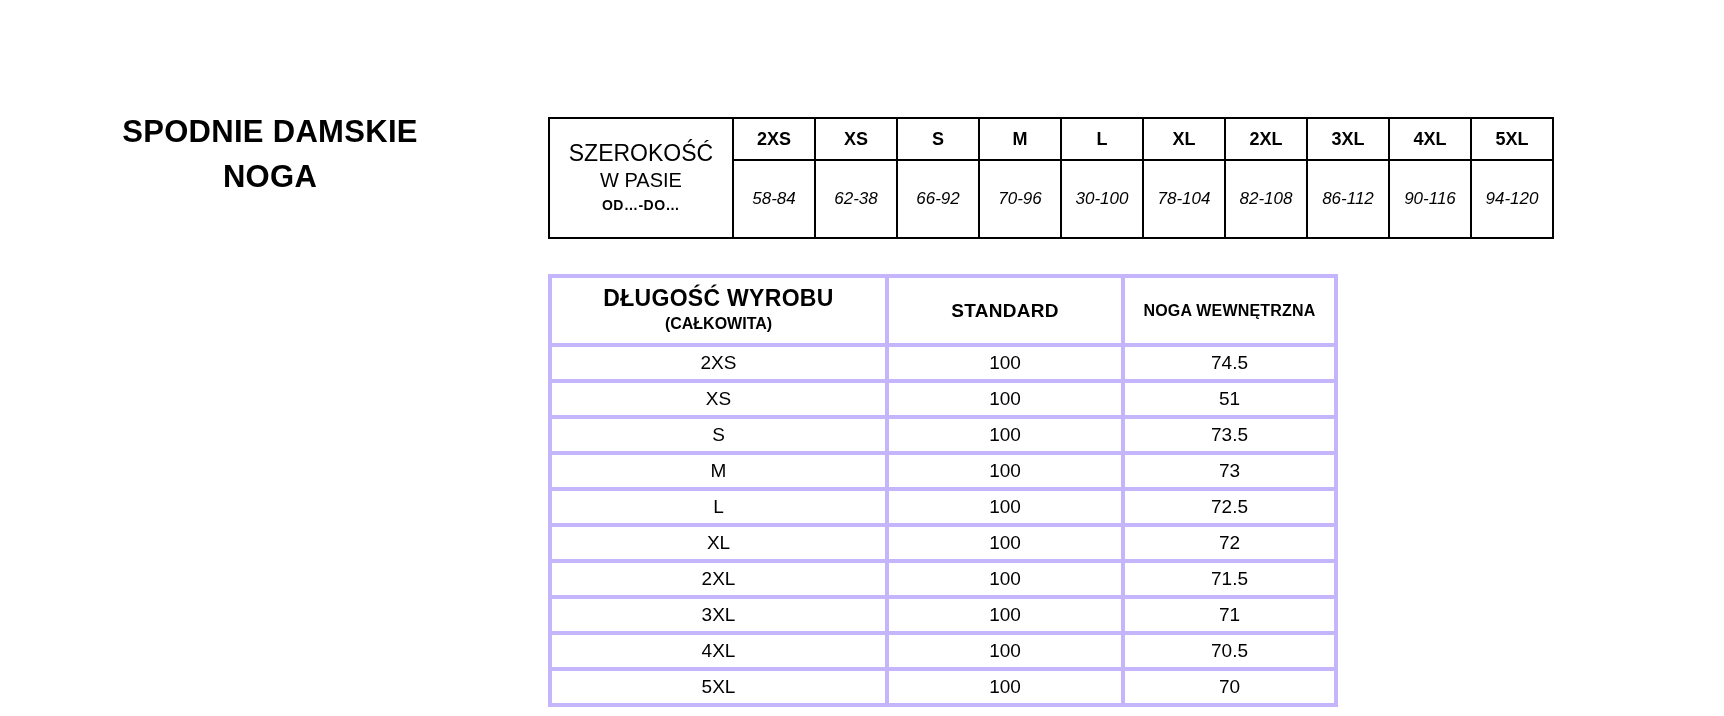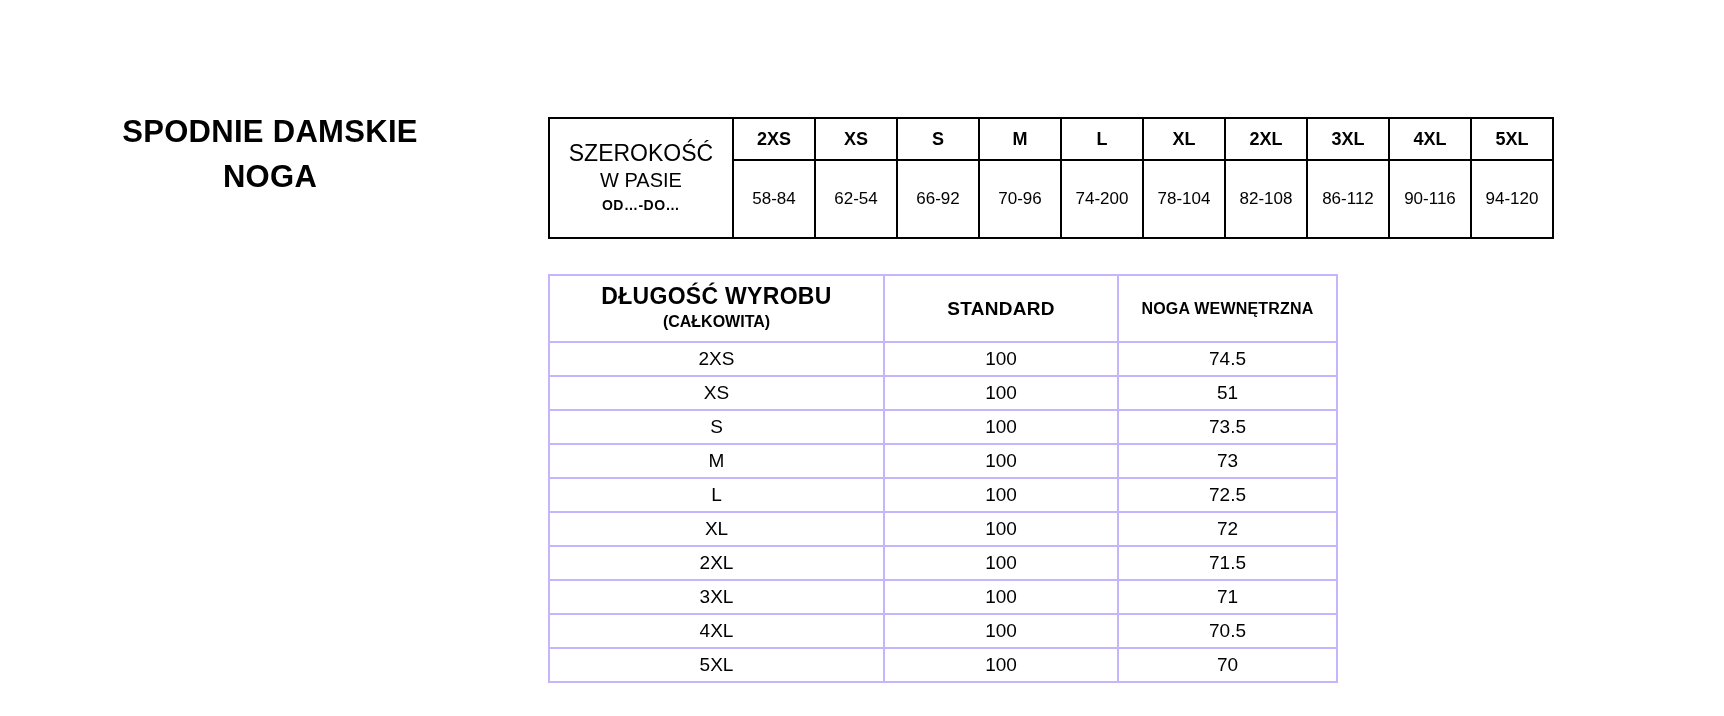--- a/index.html
+++ b/index.html
@@ -110,32 +110,33 @@
   }
   #waist-table .size-head {
     width: 78px;
     height: 38px;
     font-size: 18px;
     font-weight: bold;
   }
   #waist-table .size-val {
     height: 74px;
     font-size: 17px;
+    font-style: italic;
   }
 
   #length-table {
     position: absolute;
     left: 548px;
     top: 274px;
     border-collapse: collapse;
     table-layout: fixed;
     width: 790px;
   }
   #length-table td {
-    border: 2px solid #c4b5fd;
+    border: 4px solid #c4b5fd;
     text-align: center;
     vertical-align: middle;
   }
   #length-table .hdr-left {
     width: 325px;
     padding: 7px 4px 10px 4px;
   }
   #length-table .hdr-left-main {
     font-size: 23px;
     font-weight: bold;
@@ -188,24 +189,24 @@
       <td class="size-head">M</td>
       <td class="size-head">L</td>
       <td class="size-head">XL</td>
       <td class="size-head">2XL</td>
       <td class="size-head">3XL</td>
       <td class="size-head">4XL</td>
       <td class="size-head">5XL</td>
     </tr>
     <tr>
       <td class="size-val">58-84</td>
-      <td class="size-val">62-54</td>
+      <td class="size-val">62-38</td>
       <td class="size-val">66-92</td>
       <td class="size-val">70-96</td>
-      <td class="size-val">74-200</td>
+      <td class="size-val">30-100</td>
       <td class="size-val">78-104</td>
       <td class="size-val">82-108</td>
       <td class="size-val">86-112</td>
       <td class="size-val">90-116</td>
       <td class="size-val">94-120</td>
     </tr>
   </tbody>
 </table>
 
 <table id="length-table">

